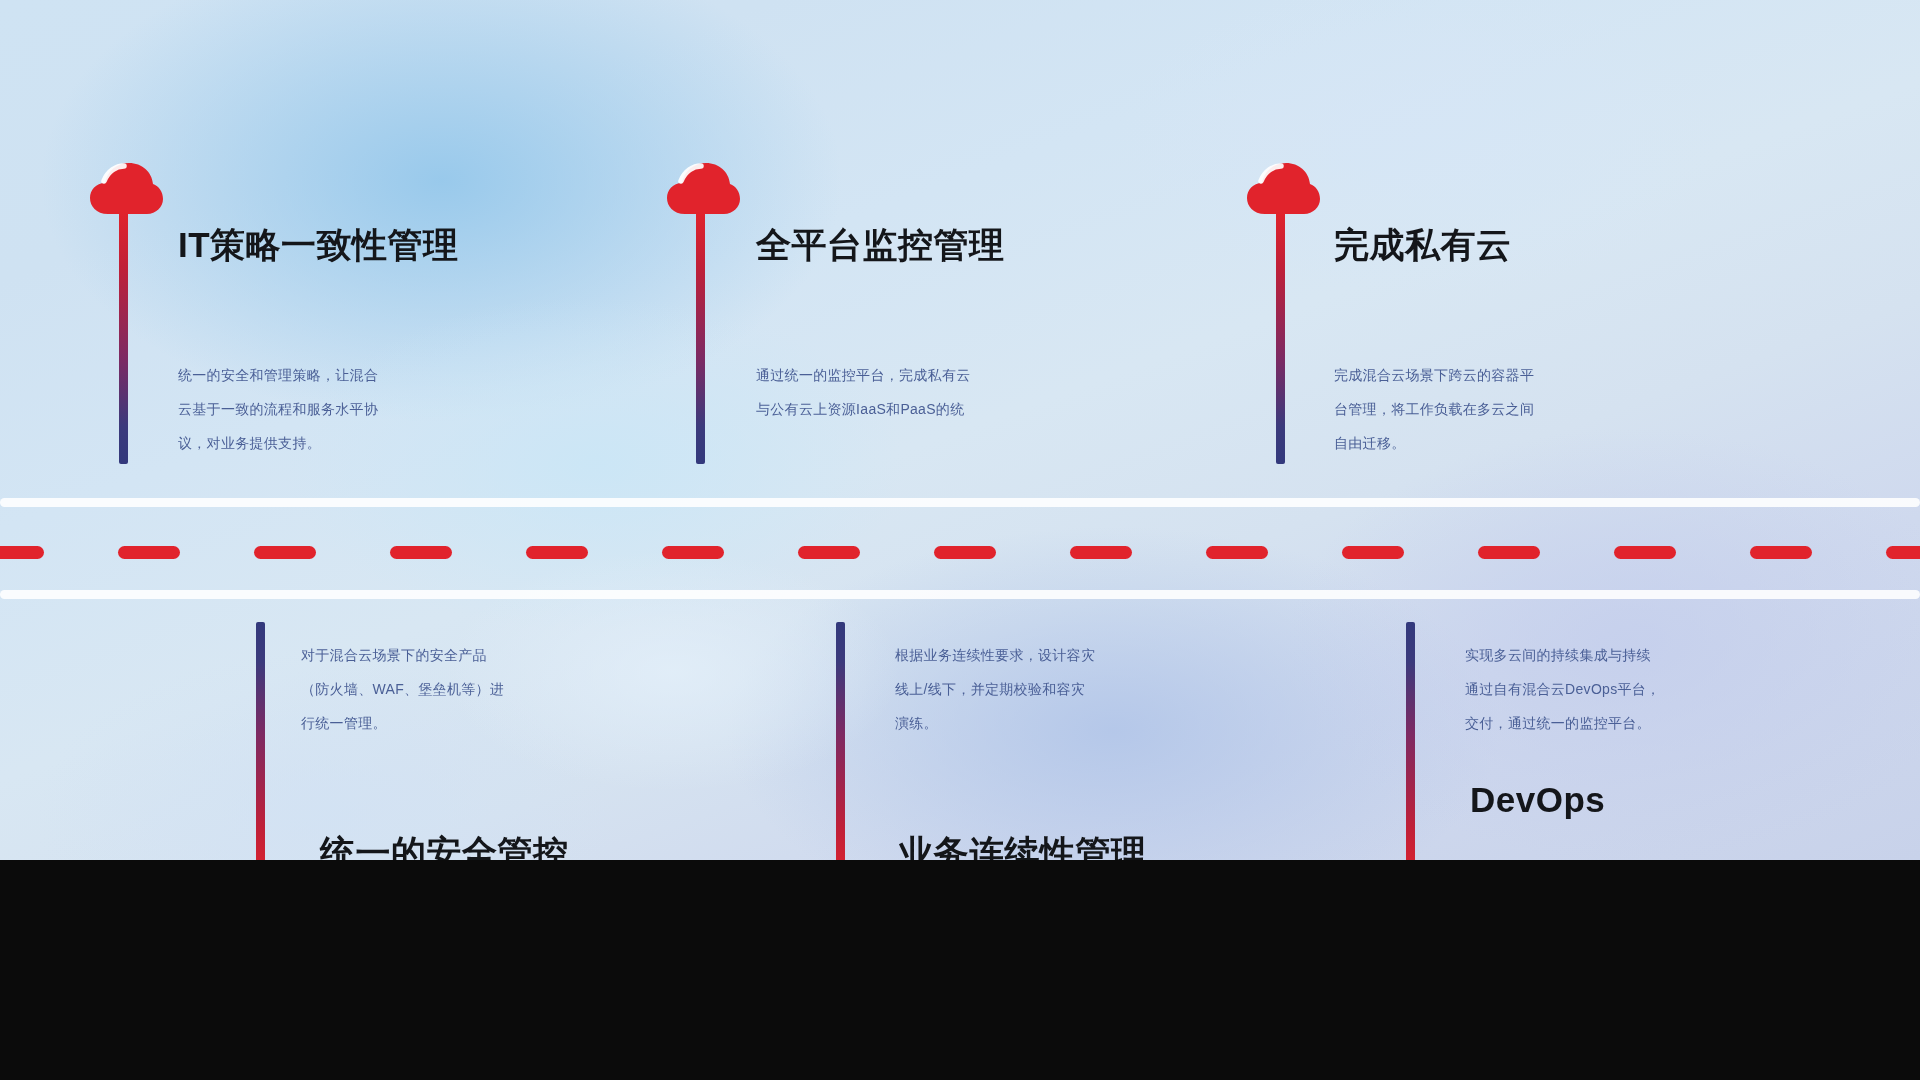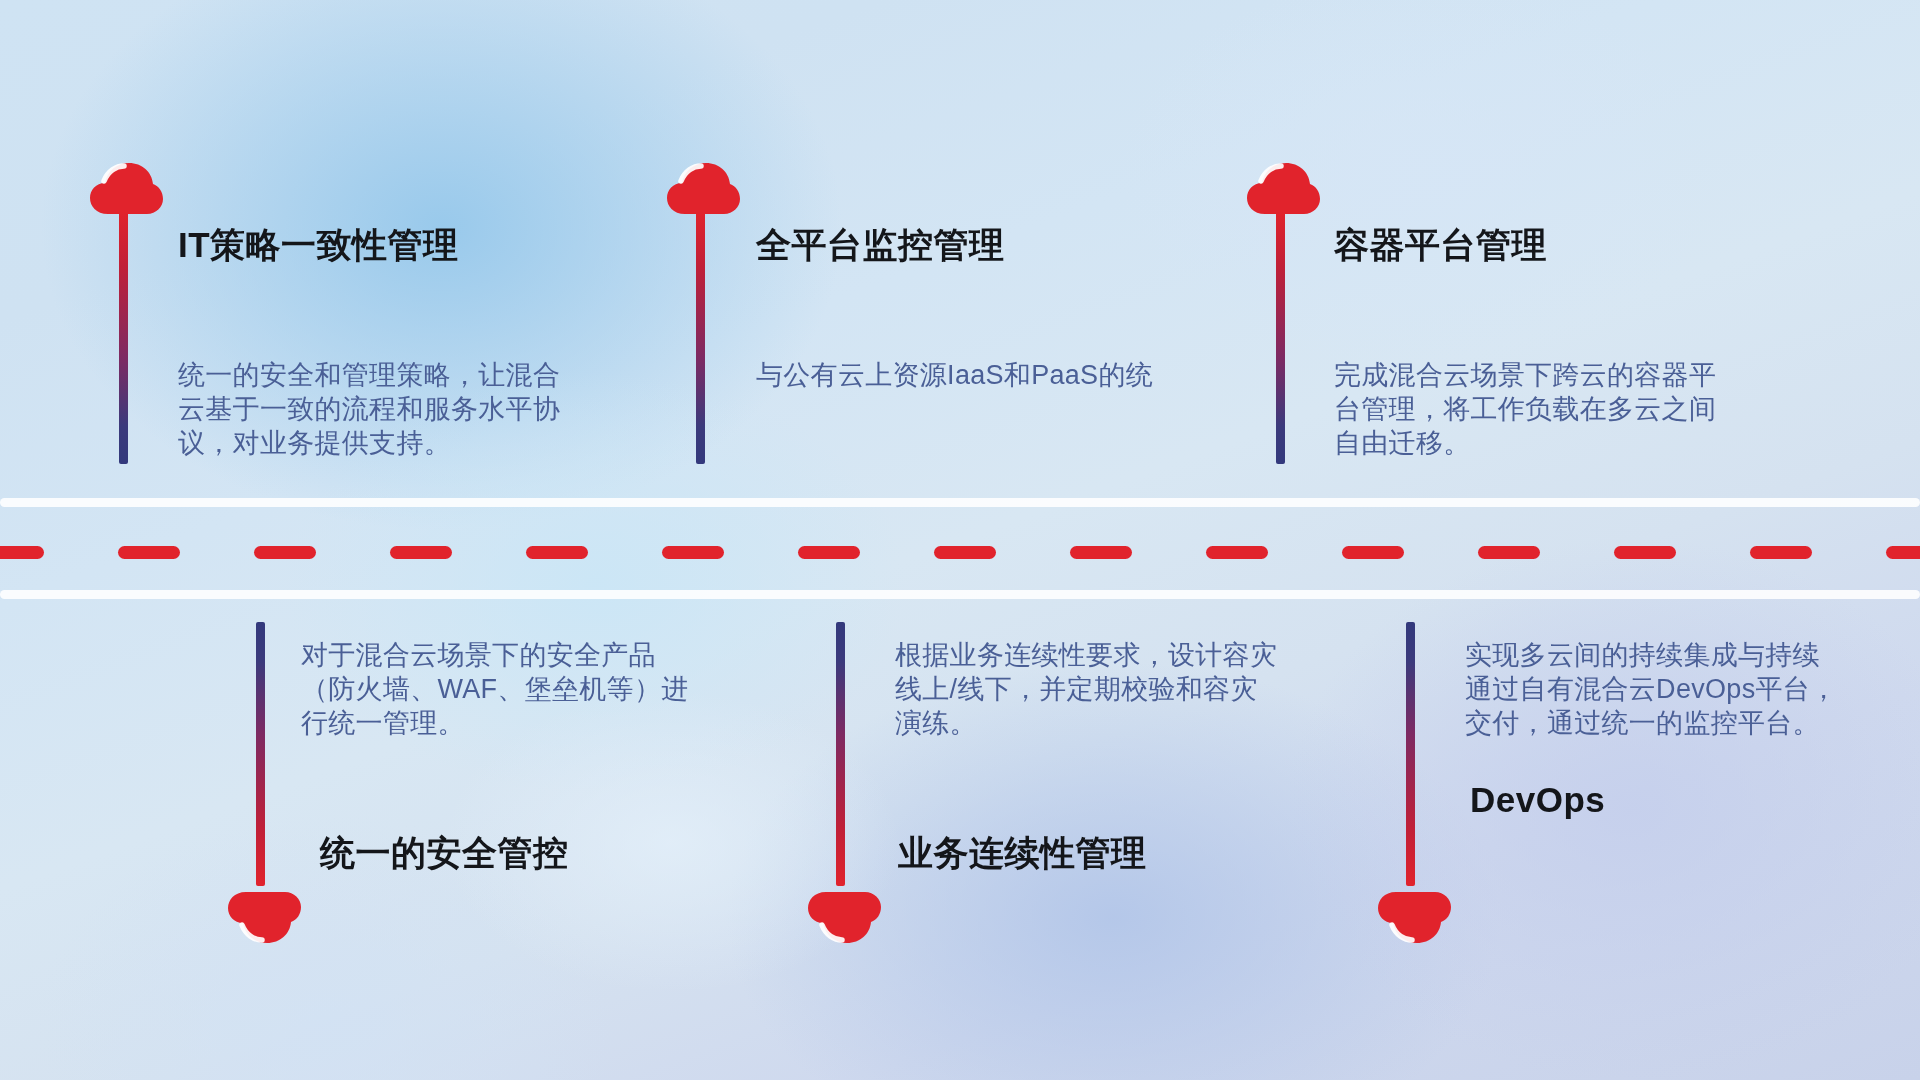--- a/index.html
+++ b/index.html
@@ -3,21 +3,21 @@
 <meta charset="utf-8">
 <style>
   html, body {
     margin: 0;
     padding: 0;
     background: #0b0b0b;
   }
   .stage {
     position: relative;
     width: 1920px;
-    height: 1080px;
+    height: 860px;
     overflow: hidden;
     font-family: "Liberation Sans", "DejaVu Sans", sans-serif;
     background: #c4b5fd;
   }
 
   
   .bg-base {
     position: absolute; inset: 0;
     background: linear-gradient(160deg,
         #cfe3f3 0%,
@@ -119,21 +119,21 @@
     position: absolute;
     color: #14161a;
     font-size: 35px;
     font-weight: 700;
     letter-spacing: 0.5px;
     white-space: nowrap;
   }
   .body {
     position: absolute;
     color: #4a5f96;
-    font-size: 27px;
+    font-size: 14px;
     line-height: 34px;
     width: 355px;
     letter-spacing: 0.3px;
   }
   .body .ln { display: block; white-space: pre; }
 </style>
 </head>
 <body>
 
 <div class="stage">
@@ -166,33 +166,34 @@
   <div class="col">
     <div class="cloud" style="left:665px; top:160px; width:76px; height:56px;">
       <svg viewBox="0 0 76 56" width="76" height="56">
         <path d="M20 54 C8 54 2 46 2 38 C2 30 8 23 17 23 C19 11 29 3 41 3 C54 3 64 12 65 24 C71 26 75 32 75 39 C75 47 68 54 59 54 Z" fill="#e1232c"></path>
         <path d="M16 21 C20 11 28 6 36 6" stroke="#ffffff" stroke-width="5.5" stroke-linecap="round" fill="none" opacity="0.92"></path>
       </svg>
     </div>
     <div class="stalk down" style="left:696px; top:212px; height:252px;"></div>
     <div class="head" style="left:756px; top:222px;">全平台监控管理</div>
     <div class="body" style="left:756px; top:358px; width:380px;">
+      <span class="ln">通过统一的监控平台，完成私有云</span>
       <span class="ln">与公有云上资源IaaS和PaaS的统</span>
     </div>
   </div>
 
   <div class="col">
     <div class="cloud" style="left:1245px; top:160px; width:76px; height:56px;">
       <svg viewBox="0 0 76 56" width="76" height="56">
         <path d="M20 54 C8 54 2 46 2 38 C2 30 8 23 17 23 C19 11 29 3 41 3 C54 3 64 12 65 24 C71 26 75 32 75 39 C75 47 68 54 59 54 Z" fill="#e1232c"></path>
         <path d="M16 21 C20 11 28 6 36 6" stroke="#ffffff" stroke-width="5.5" stroke-linecap="round" fill="none" opacity="0.92"></path>
       </svg>
     </div>
     <div class="stalk down" style="left:1276px; top:212px; height:252px;"></div>
-    <div class="head" style="left:1334px; top:222px;">容器平台管理</div>
+    <div class="head" style="left:1334px; top:222px;">完成私有云</div>
     <div class="body" style="left:1334px; top:358px; width:375px;">
       <span class="ln">完成混合云场景下跨云的容器平</span>
       <span class="ln">台管理，将工作负载在多云之间</span>
       <span class="ln">自由迁移。</span>
     </div>
   </div>
 
   <div class="divider">
     <div class="rail top"></div>
     <div class="dashline" id="dashline">

